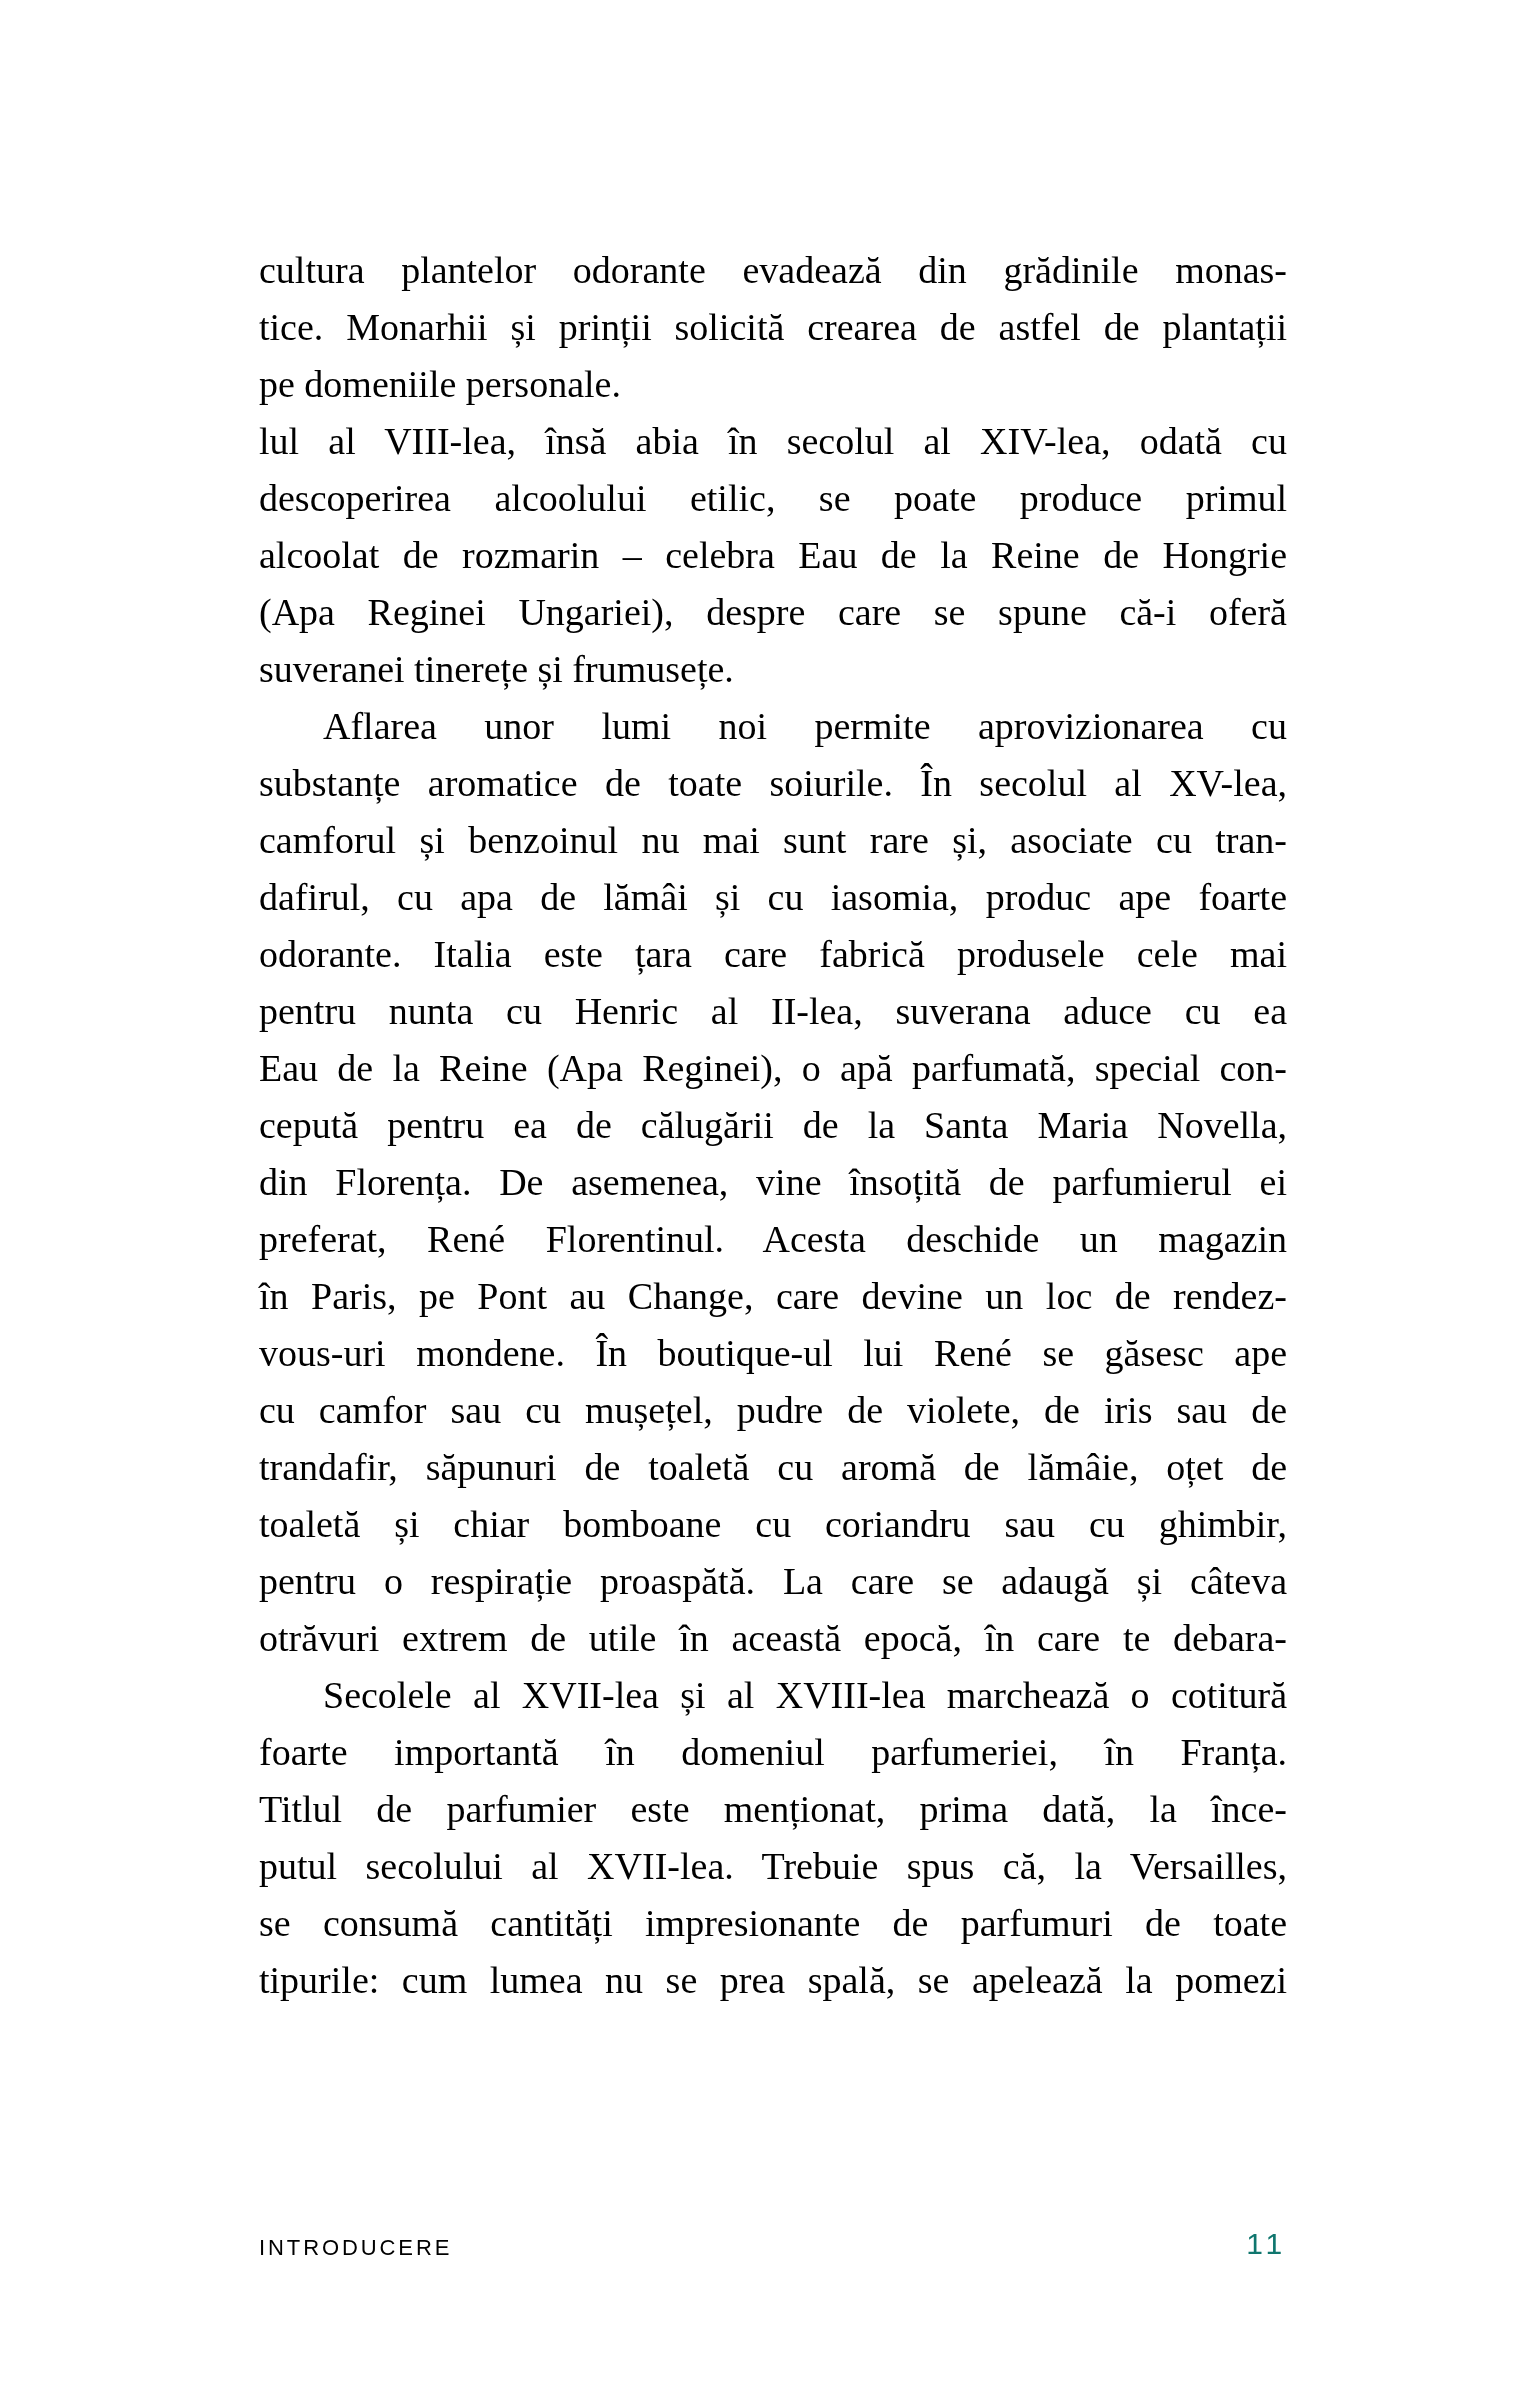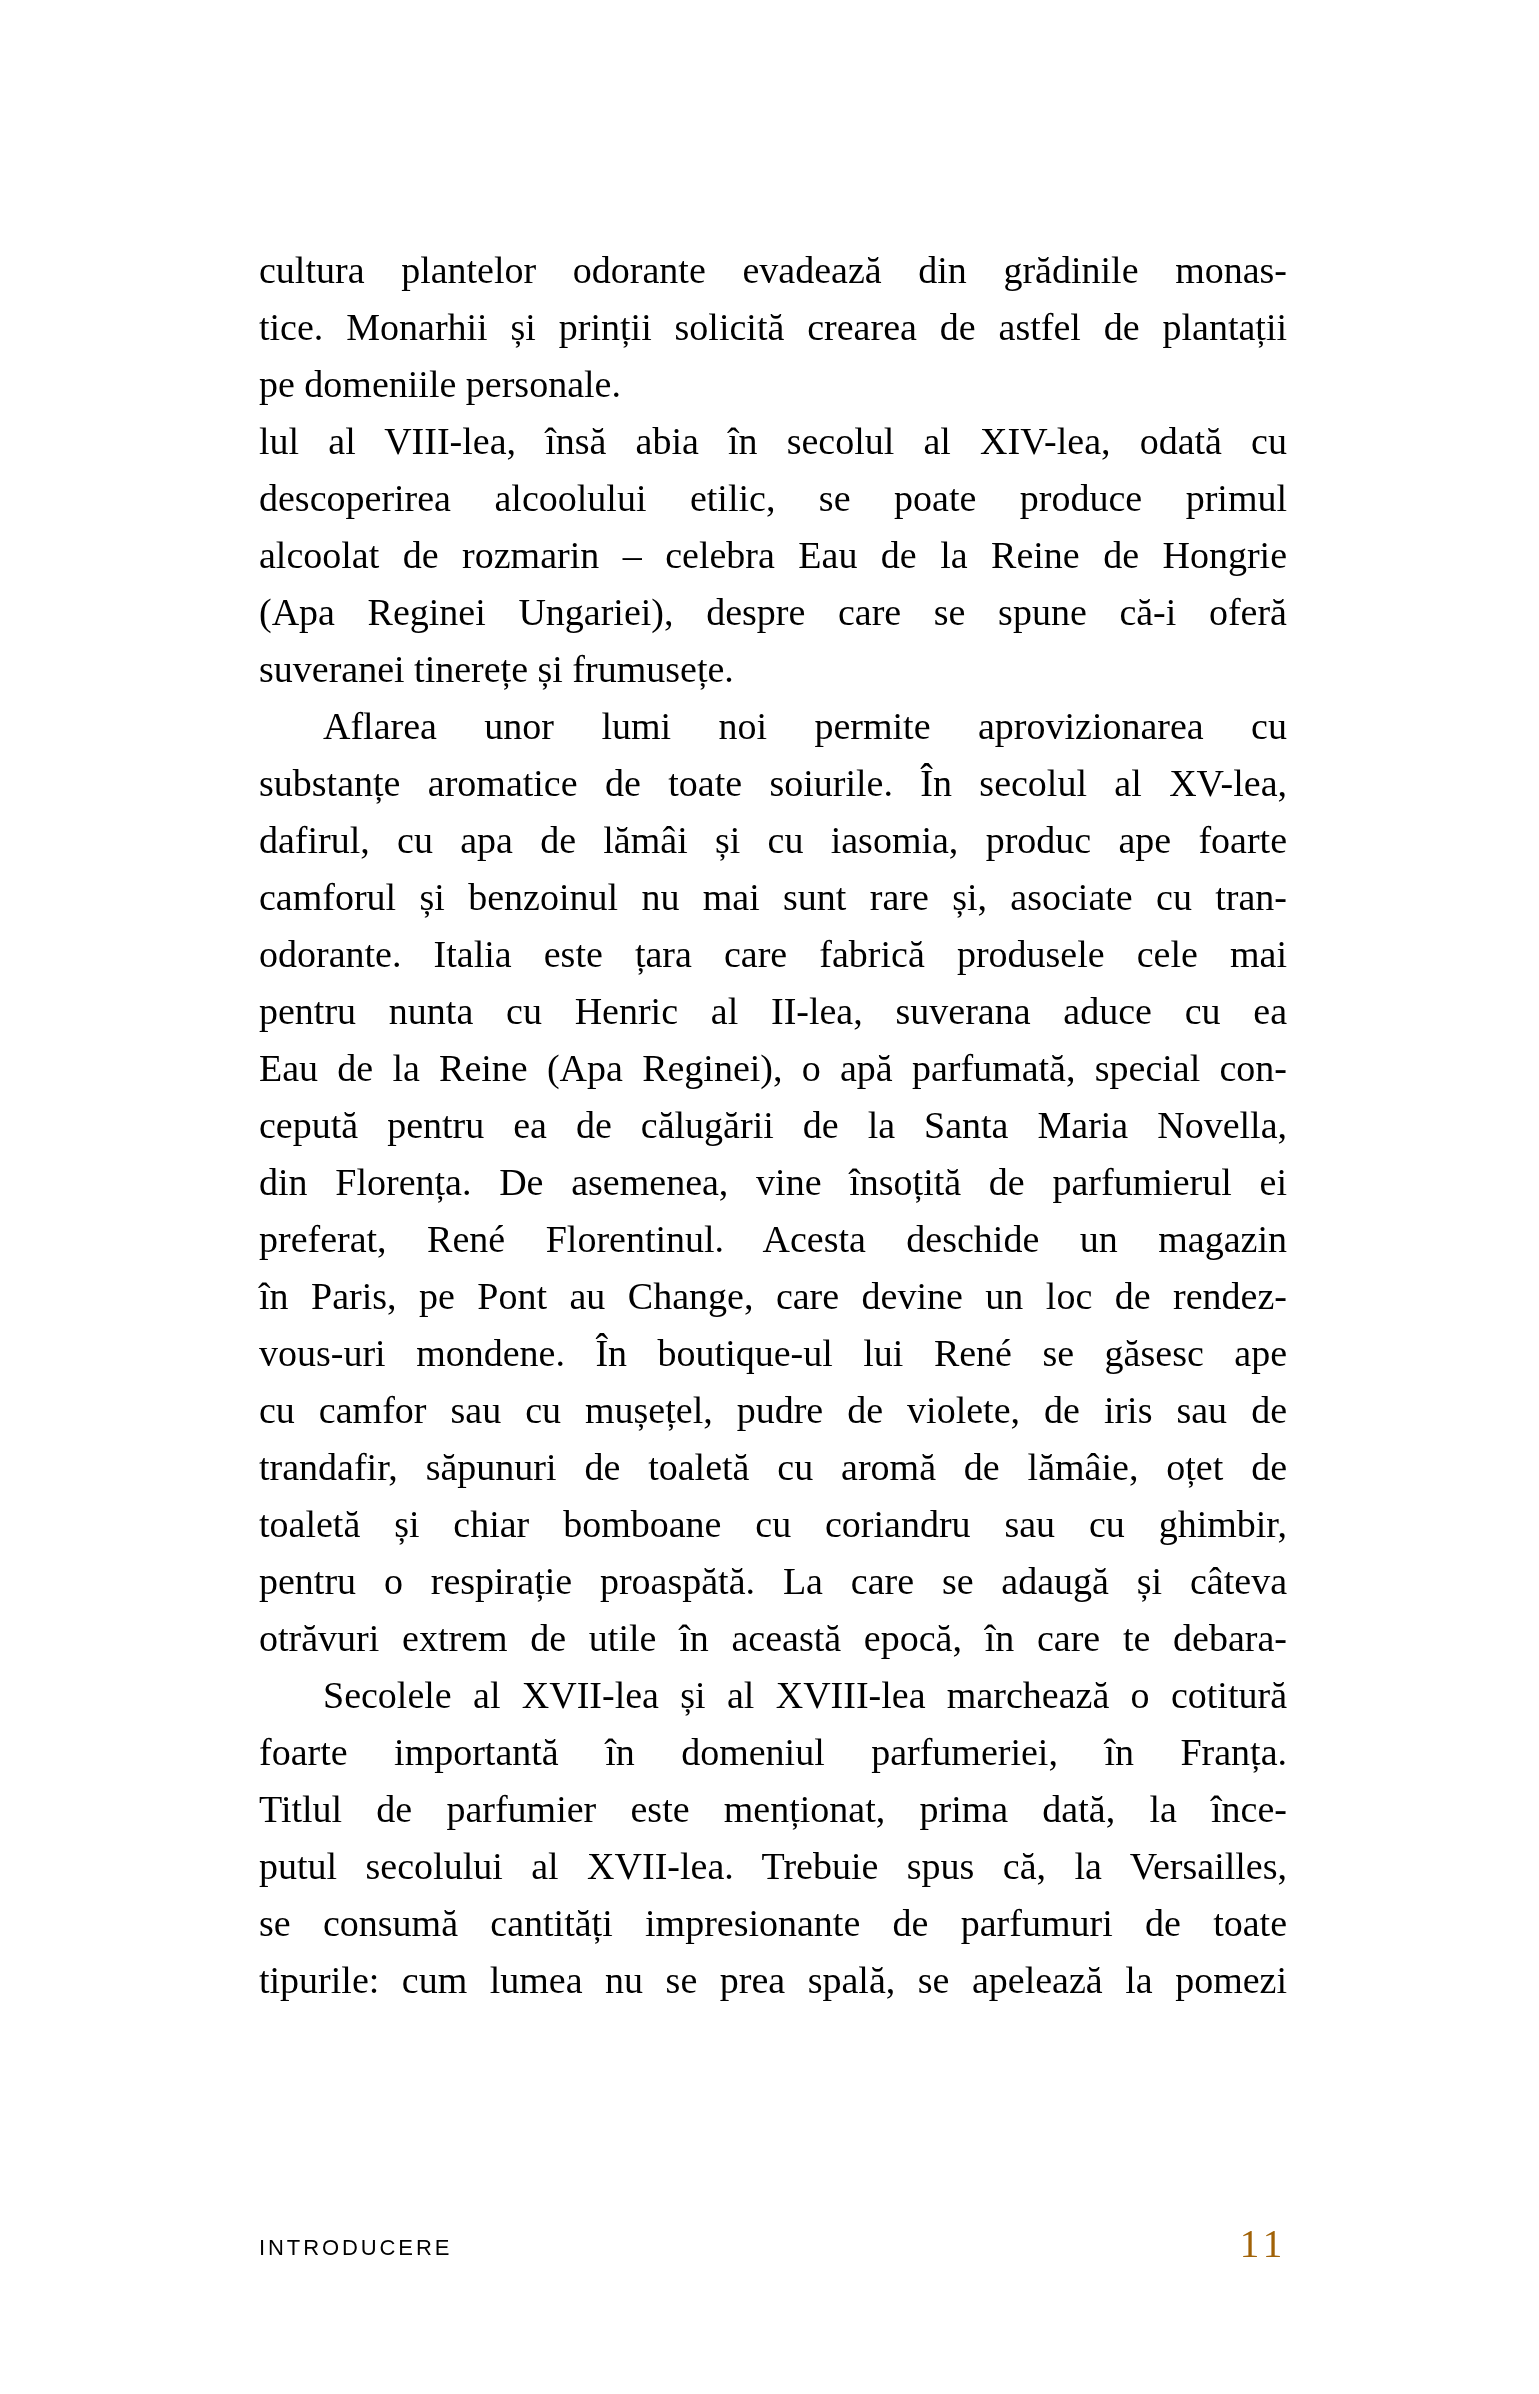--- a/index.html
+++ b/index.html
@@ -38,25 +38,25 @@
     left: 259px; top: 2231px;
     font-family: "Liberation Sans", "DejaVu Sans", sans-serif;
     font-size: 22px;
     letter-spacing: 2.9px;
     line-height: 33px;
     color: #000000;
   }
   .footer-page {
     position: absolute;
     right: 252px; top: 2226px;
-    font-family: Liberation Serif, serif;
-    font-size: 39px;
+    font-family: Liberation Sans, sans-serif;
+    font-size: 30px;
     letter-spacing: 4.8px;
     line-height: 35px;
-    color: #a16207;
+    color: #0f766e;
   }
 </style>
 </head>
 <body>
 
 <div class="page">
   <main class="text-block">
       <div class="para">
         <div class="line j"><span class="rm">cultura plantelor odorante evadează din grădinile monas-</span></div>
         <div class="line j"><span class="rm">tice. Monarhii și prinții solicită crearea de astfel de plantații</span></div>
@@ -65,22 +65,22 @@
       <div class="para">
         <div class="line j"><span class="rm">lul al VIII-lea, însă abia în secolul al XIV-lea, odată cu</span></div>
         <div class="line j"><span class="rm">descoperirea alcoolului etilic, se poate produce primul</span></div>
         <div class="line j"><span class="rm">alcoolat de rozmarin – celebra </span><span class="it">Eau de la Reine de Hongrie</span></div>
         <div class="line j"><span class="it">(Apa Reginei Ungariei)</span><span class="rm">, despre care se spune că-i oferă</span></div>
         <div class="line"><span class="rm">suveranei tinerețe și frumusețe.</span></div>
       </div>
       <div class="para">
         <div class="line j ind"><span class="rm">Aflarea unor lumi noi permite aprovizionarea cu</span></div>
         <div class="line j"><span class="rm">substanțe aromatice de toate soiurile. În secolul al XV-lea,</span></div>
+        <div class="line j"><span class="rm">camforul și benzoinul nu mai sunt rare și, asociate cu tran-</span></div>
         <div class="line j"><span class="rm">dafirul, cu apa de lămâi și cu iasomia, produc ape foarte</span></div>
-        <div class="line j"><span class="rm">camforul și benzoinul nu mai sunt rare și, asociate cu tran-</span></div>
         <div class="line j"><span class="rm">odorante. Italia este țara care fabrică produsele cele mai</span></div>
         <div class="line j"><span class="rm">pentru nunta cu Henric al II-lea, suverana aduce cu ea</span></div>
         <div class="line j"><span class="it">Eau de la Reine (Apa Reginei)</span><span class="rm">, o apă parfumată, special con-</span></div>
         <div class="line j"><span class="rm">cepută pentru ea de călugării de la Santa Maria Novella,</span></div>
         <div class="line j"><span class="rm">din Florența. De asemenea, vine însoțită de parfumierul ei</span></div>
         <div class="line j"><span class="rm">preferat, René Florentinul. Acesta deschide un magazin</span></div>
         <div class="line j"><span class="rm">în Paris, pe Pont au Change, care devine un loc de </span><span class="it">rendez-</span></div>
         <div class="line j"><span class="it">vous</span><span class="rm">-uri mondene. În </span><span class="it">boutique</span><span class="rm">-ul lui René se găsesc ape</span></div>
         <div class="line j"><span class="rm">cu camfor sau cu mușețel, pudre de violete, de iris sau de</span></div>
         <div class="line j"><span class="rm">trandafir, săpunuri de toaletă cu aromă de lămâie, oțet de</span></div>

